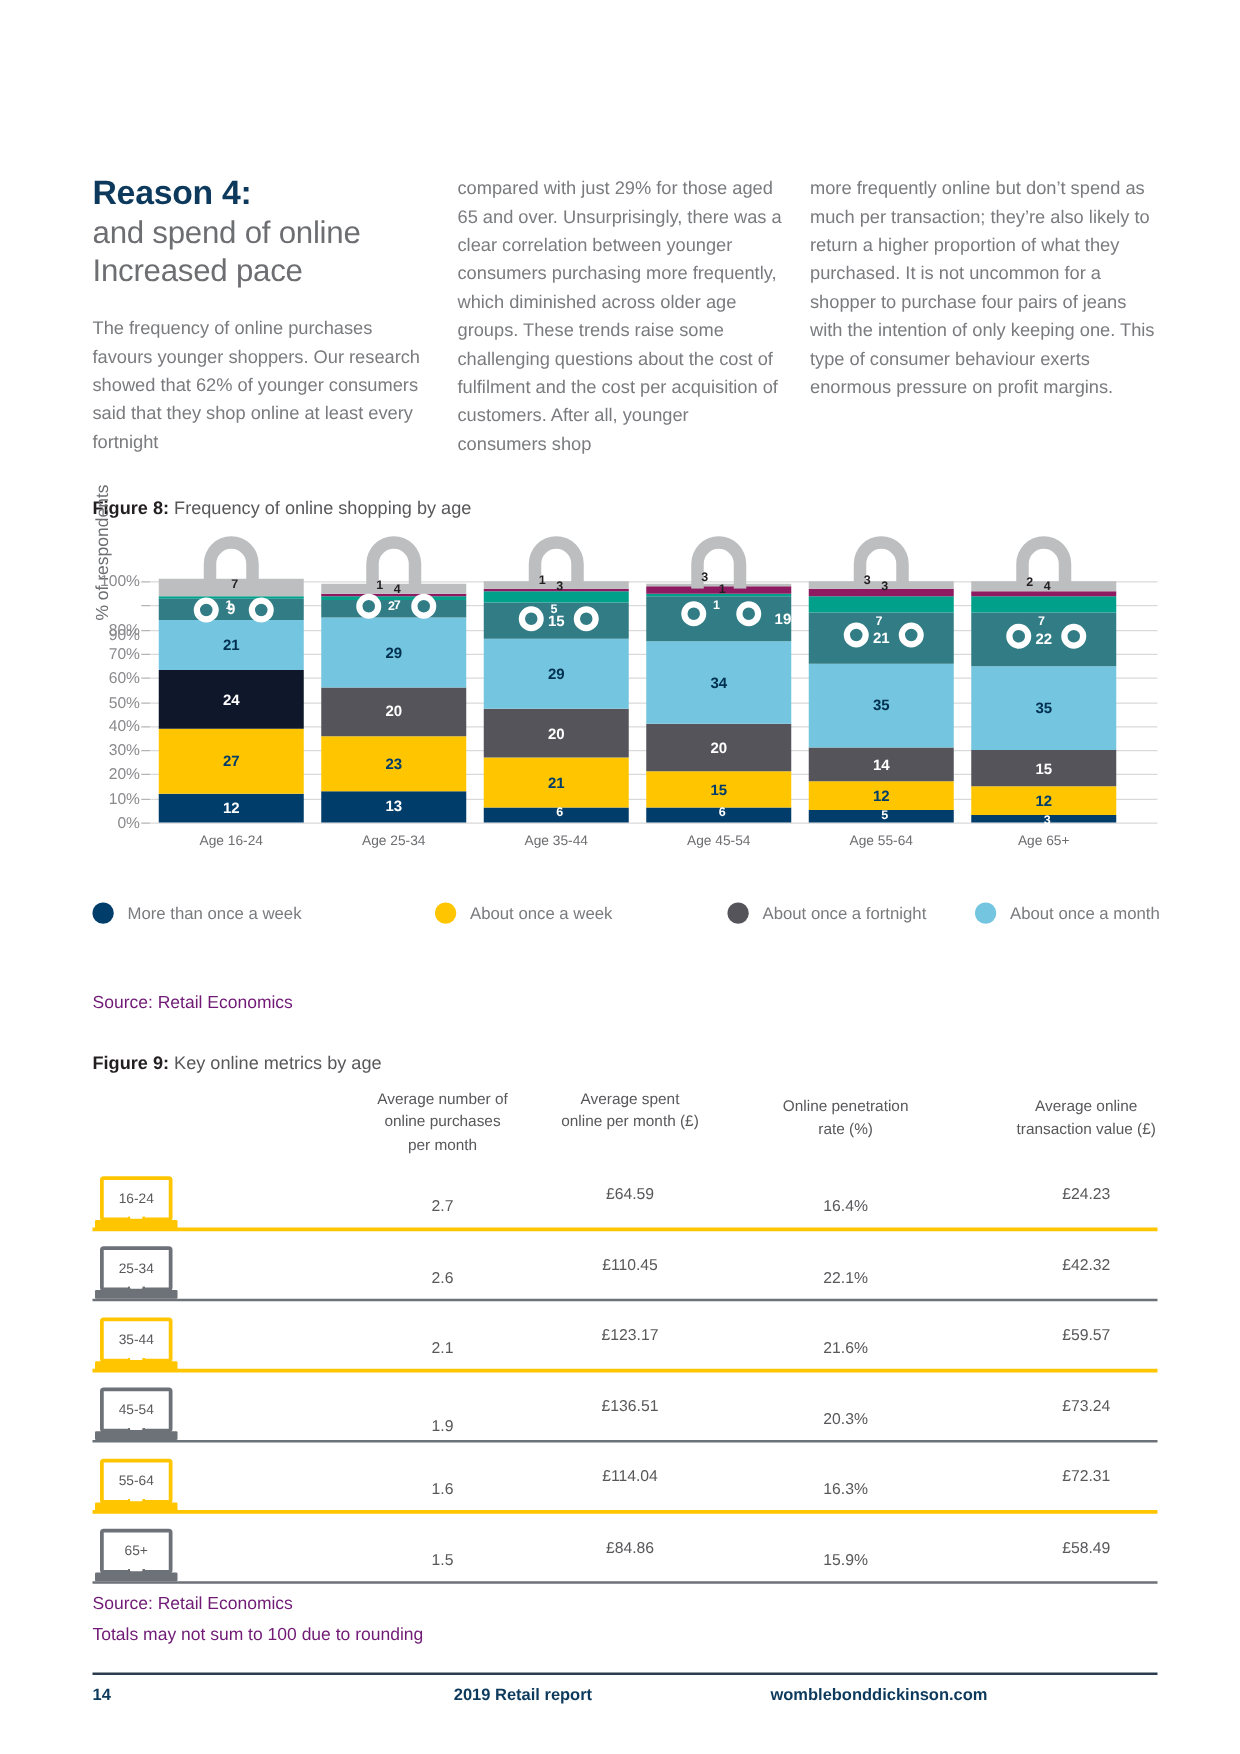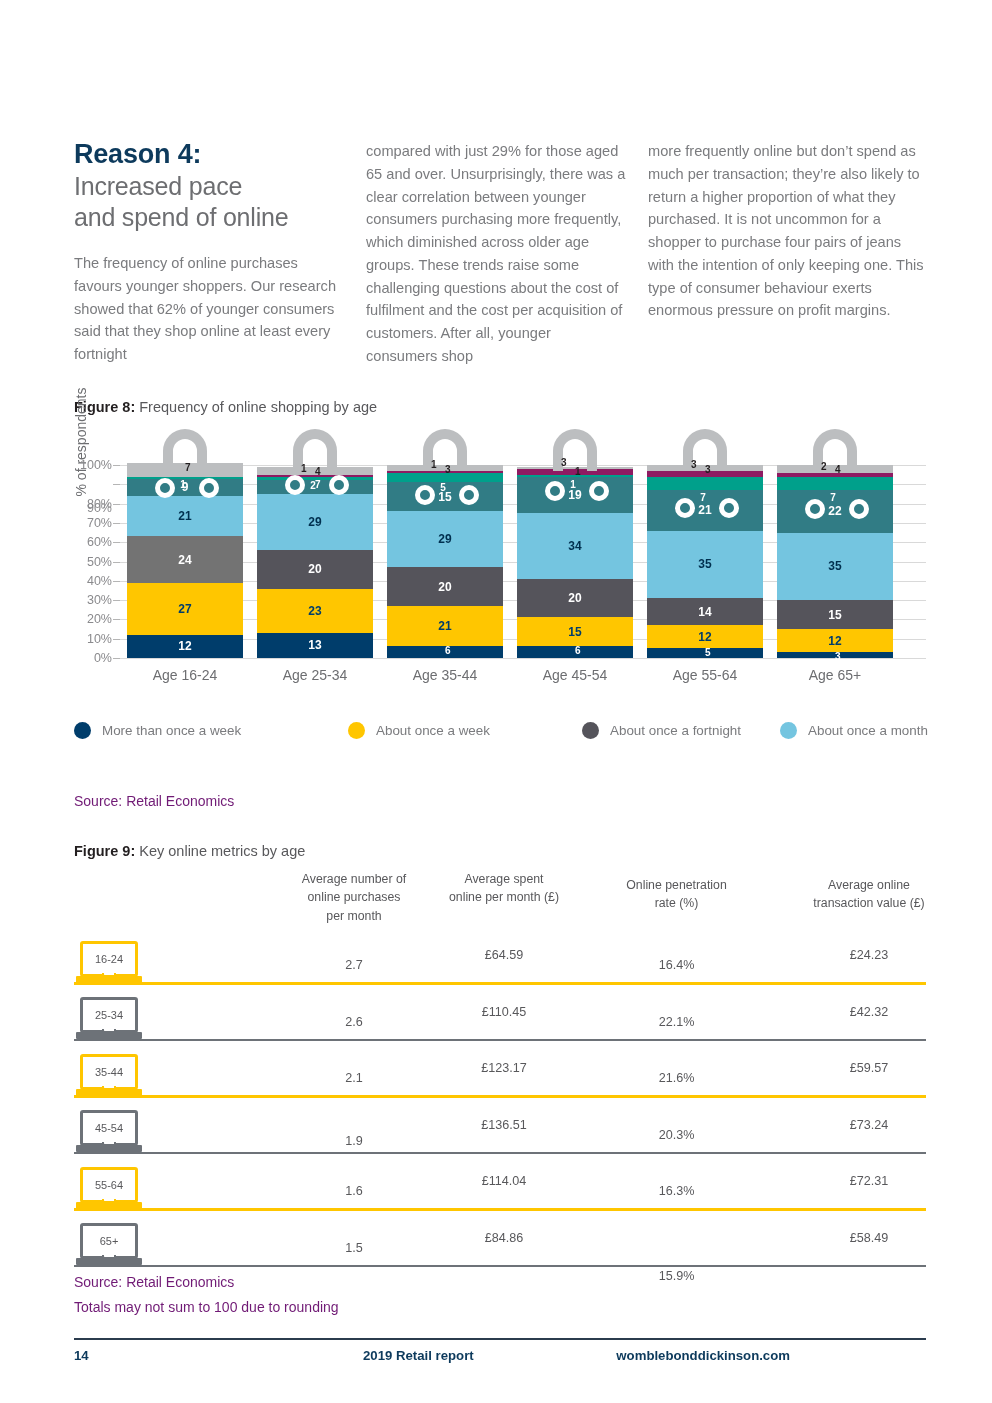--- a/index.html
+++ b/index.html
@@ -54,21 +54,21 @@
   .seg{position:absolute;left:0;width:100%;display:flex;align-items:center;justify-content:center;
        font-size:12px;font-weight:bold;}
   .seg span{position:relative;z-index:3;}
 
   .handle{position:absolute;bottom:100%;left:50%;transform:translateX(-50%);
           width:68px;height:46px;margin-bottom:-6px;z-index:1;}
   .eyelet{position:absolute;z-index:4;width:20px;height:20px;border-radius:50%;
           border:5px solid #ffffff;box-sizing:border-box;}
 
   .xlabels{position:absolute;left:46px;top:212px;width:806px;height:26px;}
-  .xlabel{position:absolute;font-size:14px;color:#6d6e71;text-align:center;width:130px;}
+  .xlabel{position:absolute;font-size:11px;color:#6d6e71;text-align:center;width:130px;}
 
   
   .legend{position:absolute;left:74px;top:722px;width:860px;}
   .legrow{display:flex;margin-bottom:13px;}
   .legitem{display:flex;align-items:center;font-size:13.4px;color:#7a7b7e;}
   .legdot{width:17px;height:17px;border-radius:50%;margin-right:11px;flex:0 0 auto;}
 
   .source{position:absolute;font-size:14px;color:#701a75;}
   #src8{left:74px;top:793px;}
 
@@ -104,22 +104,22 @@
 </style>
 </head>
 <body>
 
 <div class="page">
 
   <div class="topcols">
     <div class="col col1">
       <div class="reason">Reason 4:</div>
       <div class="subtitle">
+        <div>and spend of online</div>
         <div>Increased pace</div>
-        <div>and spend of online</div>
       </div>
       <p class="body-t">The frequency of online purchases favours younger shoppers. Our research showed that 62% of younger consumers said that they shop online at least every fortnight</p>
     </div>
     <div class="col col2">
       <p class="body-t">compared with just 29% for those aged 65 and over. Unsurprisingly, there was a clear correlation between younger consumers purchasing more frequently, which diminished across older age groups. These trends raise some challenging questions about the cost of fulfilment and the cost per acquisition of customers. After all, younger consumers shop</p>
     </div>
     <div class="col col3">
       <p class="body-t">more frequently online but don’t spend as much per transaction; they’re also likely to return a higher proportion of what they purchased. It is not uncommon for a shopper to purchase four pairs of jeans with the intention of only keeping one. This type of consumer behaviour exerts enormous pressure on profit margins.</p>
     </div>
   </div>
@@ -171,21 +171,21 @@
         <div class="bargroup" style="left: 7px; height: 193px;">
           <div class="handle"><svg width="68" height="46" viewBox="0 0 68 46">
               <path d="M12 46 L12 26 A22 22 0 0 1 56 26 L56 46 L46 46 L46 26 A12 12 0 0 0 22 26 L22 46 Z" fill="#bcbec0"></path>
             </svg></div>
           <div class="seg" style="bottom: 0px; height: 23.16px; background: rgb(0, 61, 107);">
             <span style="color: rgb(255, 255, 255);">12</span>
           </div>
           <div class="seg" style="bottom: 23.16px; height: 52.11px; background: rgb(255, 198, 0);">
             <span style="color: rgb(0, 61, 107);">27</span>
           </div>
-          <div class="seg" style="bottom: 75.27px; height: 46.32px; background: #737373;">
+          <div class="seg" style="bottom: 75.27px; height: 46.32px; background: #0f172a;">
             <span style="color: rgb(255, 255, 255);">24</span>
           </div>
           <div class="seg" style="bottom: 121.59px; height: 40.53px; background: rgb(116, 197, 224);">
             <span style="color: rgb(0, 48, 79);">21</span>
           </div>
           <div class="seg" style="bottom: 162.12px; height: 17.37px; background: rgb(49, 124, 133);">
             <span style="color: rgb(255, 255, 255);">9</span>
           </div>
           <div class="seg" style="bottom: 179.49px; height: 1.93px; background: rgb(0, 160, 139);">
             <span style="color: rgb(255, 255, 255); position: absolute; font-size: 10px; white-space: nowrap; left: 46%; top: 1.93px;">1</span>
@@ -267,21 +267,21 @@
           </div>
           <div class="seg" style="bottom: 11.58px; height: 28.95px; background: rgb(255, 198, 0);">
             <span style="color: rgb(0, 61, 107);">15</span>
           </div>
           <div class="seg" style="bottom: 40.53px; height: 38.6px; background: rgb(85, 84, 91);">
             <span style="color: rgb(255, 255, 255);">20</span>
           </div>
           <div class="seg" style="bottom: 79.13px; height: 65.62px; background: rgb(116, 197, 224);">
             <span style="color: rgb(0, 48, 79);">34</span>
           </div>
-          <div class="seg" style="bottom: 144.75px; height: 36.67px; background: rgb(49, 124, 133);">
+          <div class="seg" style="bottom: 144.75px; height: 36.67px; background: rgb(49, 124, 133); justify-content: flex-end;">
             <span style="color: rgb(255, 255, 255);">19</span>
           </div>
           <div class="seg" style="bottom: 181.42px; height: 1.93px; background: rgb(0, 160, 139);">
             <span style="color: rgb(255, 255, 255); position: absolute; font-size: 10px; white-space: nowrap; left: 46%; top: 3.93px;">1</span>
           </div>
           <div class="seg" style="bottom: 183.35px; height: 5.79px; background: rgb(142, 27, 98);">
             <span style="color: rgb(35, 31, 32); position: absolute; font-size: 10px; white-space: nowrap; left: 38%; top: -12px;">3</span>
           </div>
           <div class="seg" style="bottom: 189.14px; height: 1.93px; background: rgb(188, 190, 192);">
             <span style="color: rgb(35, 31, 32); position: absolute; font-size: 10px; white-space: nowrap; left: 50%; top: -1px;">1</span>
@@ -471,21 +471,21 @@
           <div class="rowline" style="background: rgb(255, 198, 0);"></div>
         </div>
         <div class="trow">
           <div class="laptop">
             <div class="lapscreen" style="border: 3px solid rgb(109, 114, 120);">65+</div>
             <div class="lapnotch" style="border-color: rgb(109, 114, 120);"></div>
             <div class="lapbase" style="background: rgb(109, 114, 120);"></div>
           </div>
           <div class="cell" style="left: 205px; width: 150px; top: 30px;">1.5</div>
           <div class="cell" style="left: 335px; width: 190px; top: 20px;">£84.86</div>
-          <div class="cell" style="left: 525px; width: 155px; top: 30px; margin-top: 28px;">15.9%</div>
+          <div class="cell" style="left: 525px; width: 155px; top: 30px;">15.9%</div>
           <div class="cell" style="left: 700px; width: 190px; top: 20px;">£58.49</div>
           <div class="rowline" style="background: rgb(109, 114, 120);"></div>
         </div>
       </div>
   </div>
 
   <div class="source" id="src9">Source: Retail Economics</div>
   <div class="source" id="note9">Totals may not sum to 100 due to rounding</div>
 
   <div class="footrule"></div>

